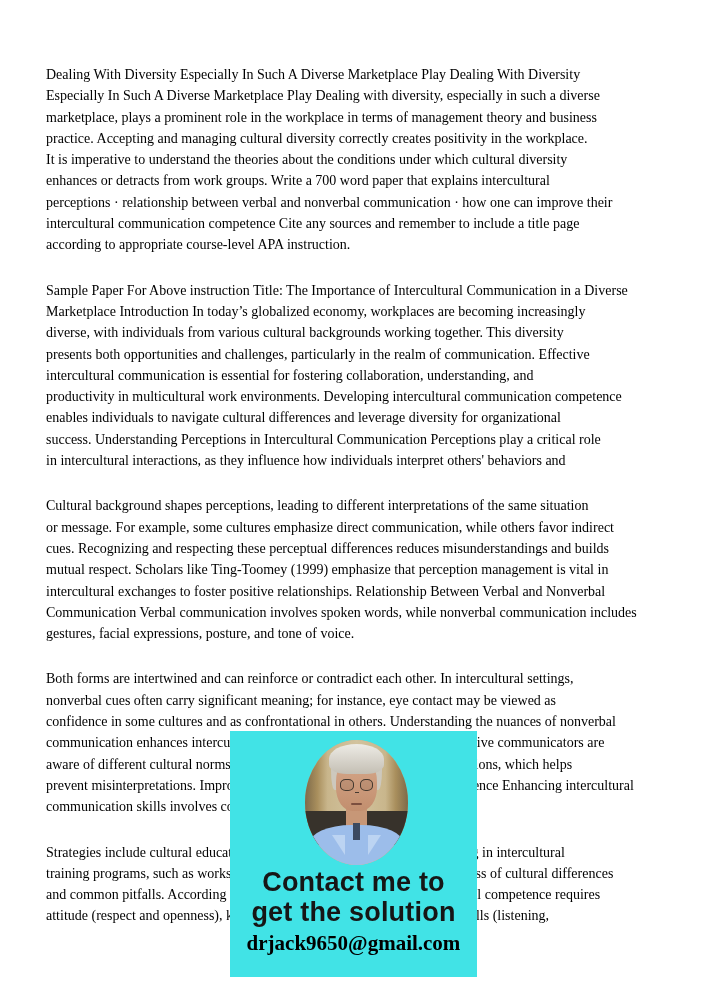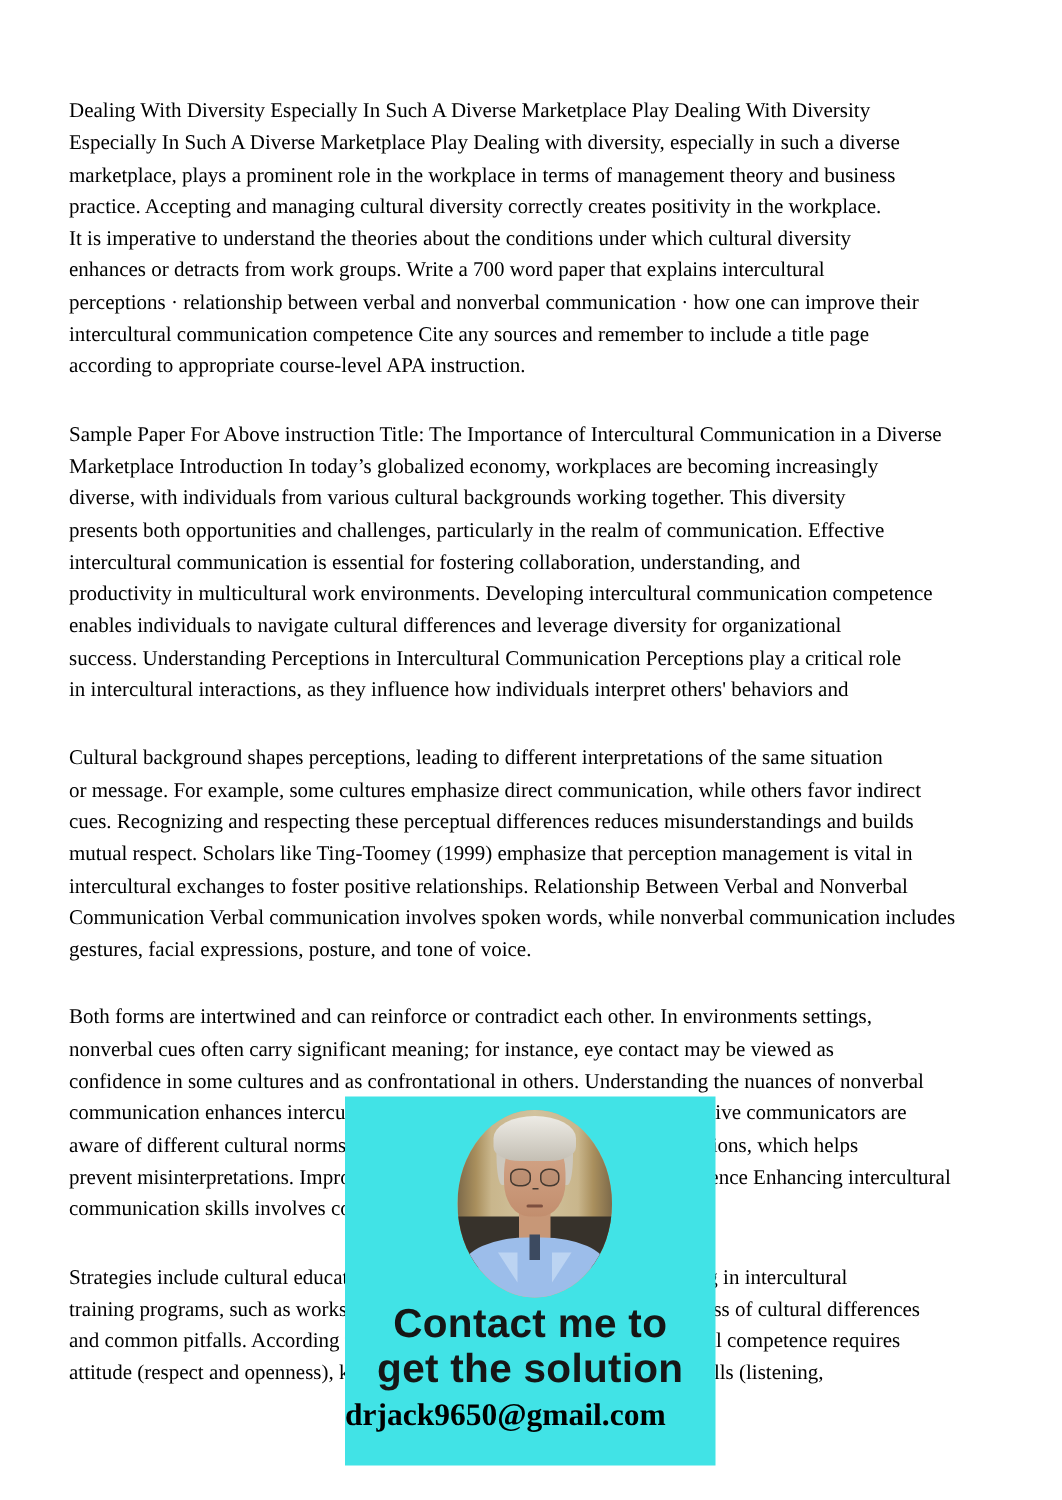--- a/index.html
+++ b/index.html
@@ -105,21 +105,21 @@
     font-family: "Liberation Sans", sans-serif;
     font-weight: bold;
     font-size: 27px;
     line-height: 30px;
     color: #161616;
     letter-spacing: 0.2px;
   }
   .promo-email {
     position: absolute;
     top: 200px; left: 0; width: 100%;
-    text-align: left;
+    text-align: center;
     font-family: "Liberation Serif", serif;
     font-weight: bold;
     font-size: 21px;
     color: #000000;
   }
 </style>
 </head>
 <body>
 
 <div class="doc">
@@ -148,21 +148,21 @@
     <div class="para">
       <div class="line">Cultural background shapes perceptions, leading to different interpretations of the same situation</div>
       <div class="line">or message. For example, some cultures emphasize direct communication, while others favor indirect</div>
       <div class="line">cues. Recognizing and respecting these perceptual differences reduces misunderstandings and builds</div>
       <div class="line">mutual respect. Scholars like Ting-Toomey (1999) emphasize that perception management is vital in</div>
       <div class="line">intercultural exchanges to foster positive relationships. Relationship Between Verbal and Nonverbal</div>
       <div class="line">Communication Verbal communication involves spoken words, while nonverbal communication includes</div>
       <div class="line">gestures, facial expressions, posture, and tone of voice.</div>
     </div>
     <div class="para">
-      <div class="line">Both forms are intertwined and can reinforce or contradict each other. In environments settings,</div>
+      <div class="line">Both forms are intertwined and can reinforce or contradict each other. In intercultural settings,</div>
       <div class="line">nonverbal cues often carry significant meaning; for instance, eye contact may be viewed as</div>
       <div class="line">confidence in some cultures and as confrontational in others. Understanding the nuances of nonverbal</div>
       <div class="line">communication enhances intercultural understanding and cooperation. Effective communicators are</div>
       <div class="line">aware of different cultural norms related to gestures, tone, and facial expressions, which helps</div>
       <div class="line">prevent misinterpretations. Improving Intercultural Communication Competence Enhancing intercultural</div>
       <div class="line">communication skills involves conscious effort and ongoing practice.</div>
     </div>
     <div class="para">
       <div class="line">Strategies include cultural education, active listening, empathy, and engaging in intercultural</div>
       <div class="line">training programs, such as workshops and seminars, which increase awareness of cultural differences</div>

